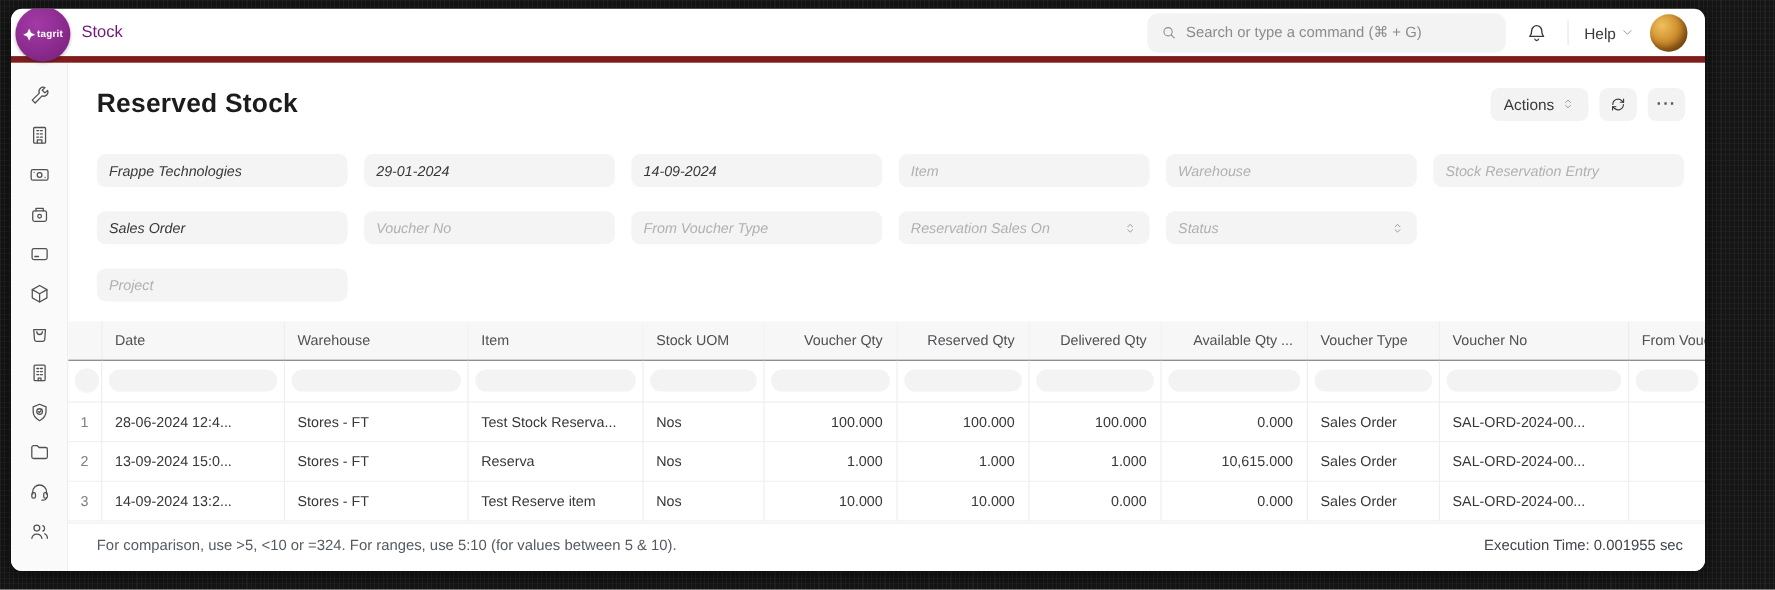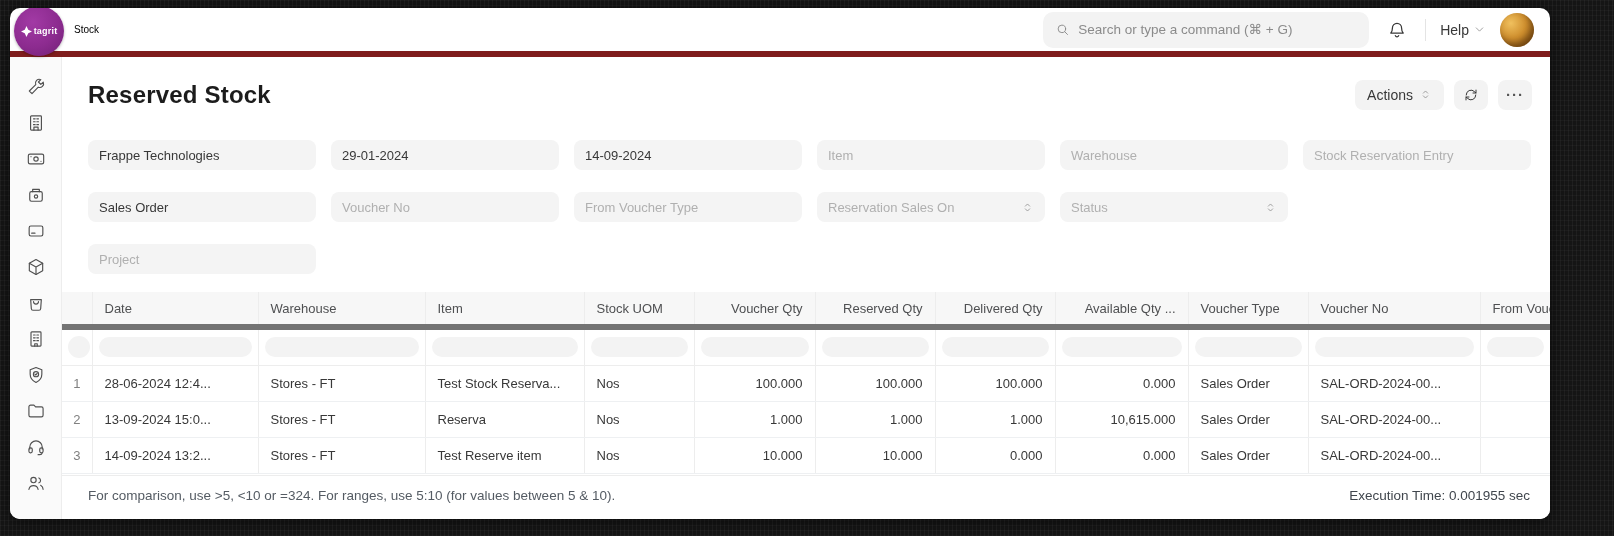--- a/index.html
+++ b/index.html
@@ -21,21 +21,21 @@
     height:49px; display:flex; align-items:center;
     border-bottom:6px solid #7f1d1d; padding:0 16px 0 64px; position:relative;
   }
   .logo {
     position:absolute; left:4px; top:-2px; width:50px; height:50px; border-radius:50%;
     background:radial-gradient(circle at 38% 32%, #a23aa5 0%, #8c2b8f 55%, #6f1f74 100%);
     display:flex; align-items:center; justify-content:center; gap:2px; z-index:5;
     box-shadow:0 1px 3px rgba(0,0,0,.3); cursor:pointer;
   }
   .logo-text { color:#fff; font-size:9px; font-weight:700; letter-spacing:.2px; }
-  .breadcrumb { font-size:10px; color:#000000; cursor:pointer; }
+  .breadcrumb { font-size:15px; color:#701a75; cursor:pointer; }
   .nav-right { margin-left:auto; display:flex; align-items:center; gap:14px;justify-content:center; }
   .search-box {
     width:326px; height:36px; background:#f3f3f3; border-radius:10px;
     display:flex; align-items:center; padding:0 12px; gap:8px;
   }
   .search-box input {
     border:none; outline:none; background:transparent; flex:1;
     font-family:"Liberation Sans", sans-serif; font-size:13.5px; color:#383838;
   }
   .search-box input::placeholder { color:#8b8b8b; }
@@ -65,39 +65,39 @@
   .page-title { font-size:24px; font-weight:700; color:#1c1c1c; letter-spacing:.2px; }
   .head-actions { display:flex; align-items:center; gap:10px; }
   .btn {
     background:#f3f3f3; border:none; border-radius:8px; cursor:pointer;
     font-family:"Liberation Sans", sans-serif; font-size:14px; color:#383838;
     height:30px; display:flex; align-items:center; justify-content:center; gap:6px; padding:0 12px;
   }
   .btn-icon { width:34px; padding:0; }
   .ellipsis { font-size:15px; font-weight:700; color:#555; letter-spacing:1px; line-height:1; }
   
-  .filters { padding:12px 18px 18px 26px; }
+  .filters { padding:12px 18px 18px 26px;font-style:italic; }
   .filter-row { display:flex; gap:15px; margin-bottom:22px; }
   .filter-row:last-child { margin-bottom:0; }
   .field {
     width:228px; height:30px; background:#f4f4f4; border-radius:8px;
     display:flex; align-items:center; padding:0 11px; font-size:13px; cursor:text; gap:6px;
   }
   .field span { overflow:hidden; white-space:nowrap; flex:1; }
   .field.value span { color:#383838; font-weight:500; }
   .field.placeholder span { color:#b0b0b0; }
   .field .ic-sm { stroke:#8f8f8f; flex-shrink:0; }
   
   .table-wrap { flex:1; overflow:hidden; }
   table { border-collapse:collapse; table-layout:fixed; width:1488px; font-size:13px; }
   th, td { border-right:1px solid #ededed; overflow:hidden; white-space:nowrap; }
   th:last-child, td:last-child { border-right:none; }
   thead th {
     background:#f7f7f7; height:35px; font-weight:400; color:#4f5052;
-    text-align:left; padding:0 12px; border-bottom:6px solid #737373; cursor:pointer;
+    text-align:left; padding:0 12px; border-bottom:1px solid #737373; cursor:pointer;
   }
   thead th.num-col { text-align:right; }
   tr.pillrow td { height:38px; border-bottom:1px solid #ededed; padding:0 6px; }
   .pill { height:20px; background:#f3f3f3; border-radius:10px; width:100%; cursor:text; }
   .pill-circle { width:22px; height:22px; border-radius:50%; background:#f3f3f3; margin:0 auto; }
   tr.datarow td { height:36px; border-bottom:1px solid #eef0f2; padding:0 12px; color:#383838; cursor:pointer; }
   tr.datarow td.rownum { text-align:center; color:#808080; padding:0 4px; cursor:default; }
   td.num-col { text-align:right; }
   td.pos { color:#3e9b4f; }
   td.neg { color:#e03e3e; }

